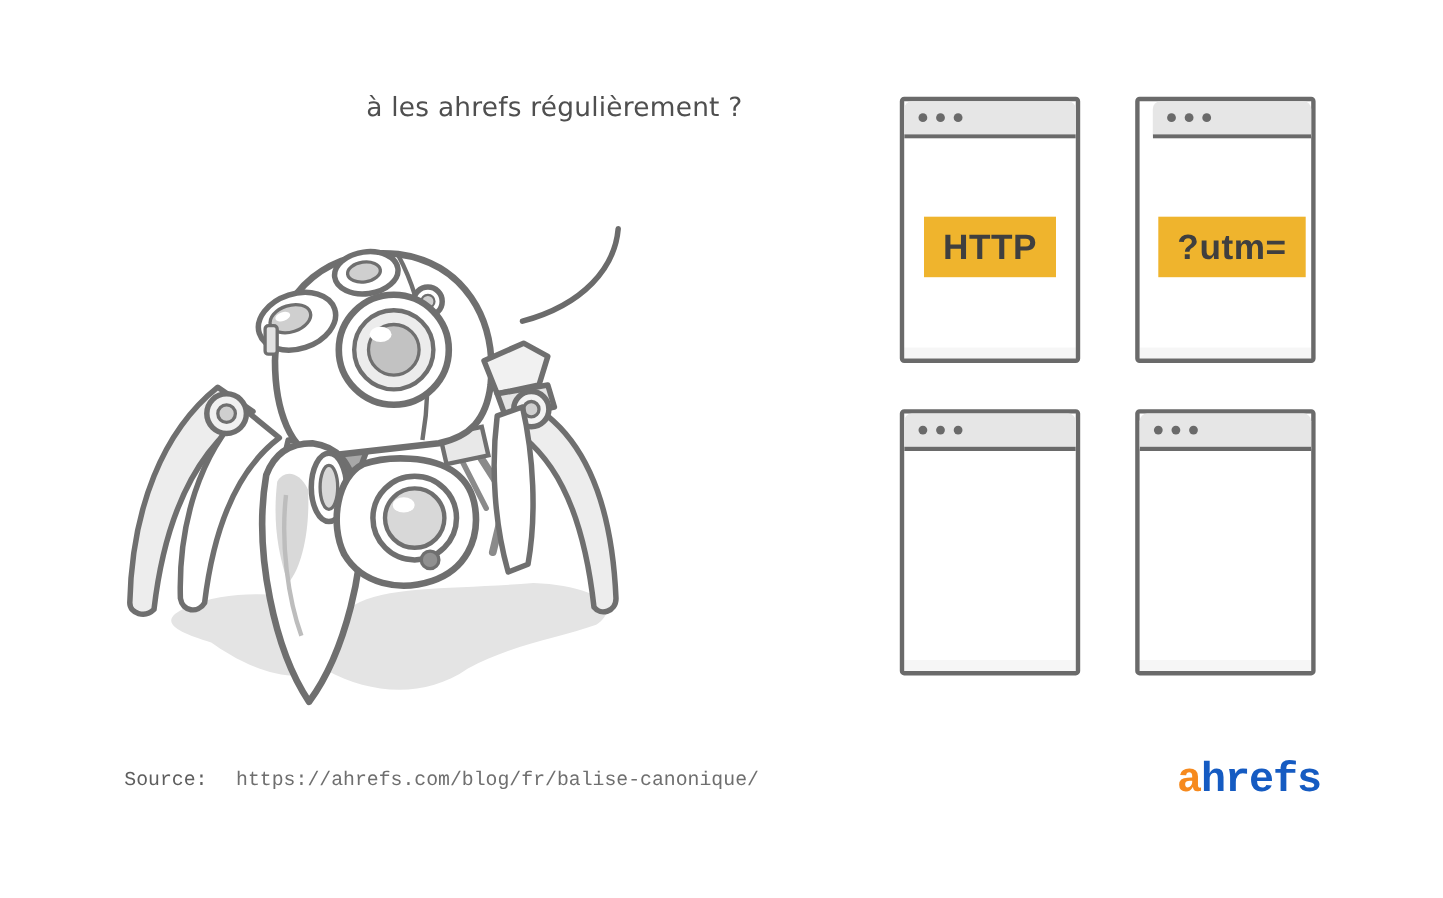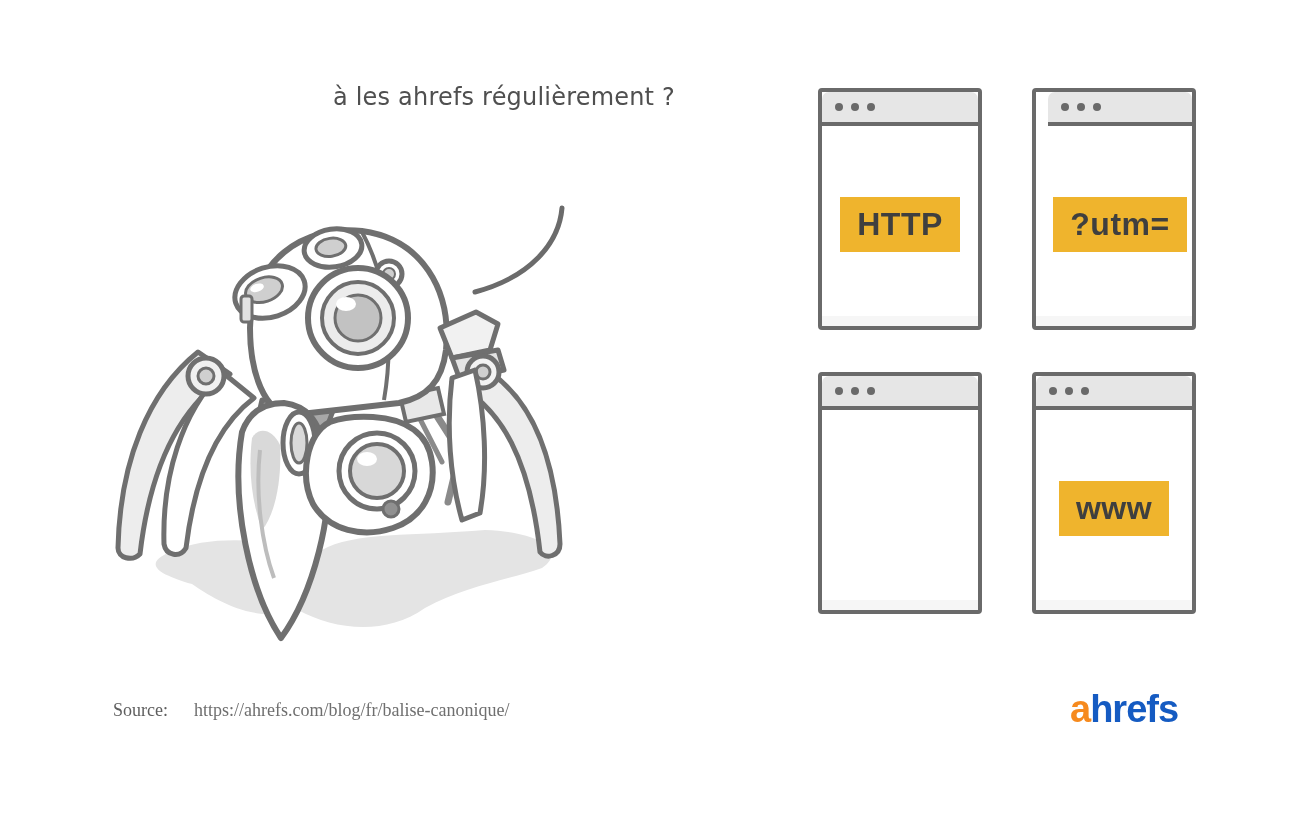--- a/index.html
+++ b/index.html
@@ -37,27 +37,27 @@
     padding:9px 17px;font-family:"Liberation Sans",sans-serif;
     letter-spacing:0.5px;white-space:nowrap;
   }
   .w-http{left:818px;top:88px;}
   .w-utm {left:1032px;top:88px;padding-left:12px;}
   .w-id  {left:818px;top:372px;}
   .w-www {left:1032px;top:372px;}
   
   .source{
     position:absolute;left:113px;top:700px;font-size:18px;color:#5e5e5e;
-    font-family:Liberation Serif, serif;
+    font-family:Liberation Mono, monospace;
   }
   .source .url{margin-left:26px;color:#6f6f6f;}
   
   .logo{
     position:absolute;left:1070px;top:688px;
-    font-family:Liberation Sans, sans-serif;font-weight:bold;
+    font-family:Liberation Mono, monospace;font-weight:bold;
     font-size:38px;letter-spacing:-1px;
   }
   .logo .a{color:#f68a1e;}
   .logo .rest{color:#155bc2;}
 </style>
 </head>
 <body>
 
 <div class="speech">
   <div>à les ahrefs régulièrement ?</div>
@@ -179,23 +179,20 @@
     <span class="dot"></span>
   </div>
 </div>
 
 <div class="bwindow w-www">
   <div class="titlebar">
     <span class="dot"></span>
     <span class="dot"></span>
     <span class="dot"></span>
   </div>
-  <div class="wcontent">
-    <span class="wlabel">www</span>
-  </div>
 </div>
 
 <div class="source">
   <span>Source:</span><span class="url">https://ahrefs.com/blog/fr/balise-canonique/</span>
 </div>
 
 <div class="logo">
   <span class="a">a</span><span class="rest">hrefs</span>
 </div>
 

